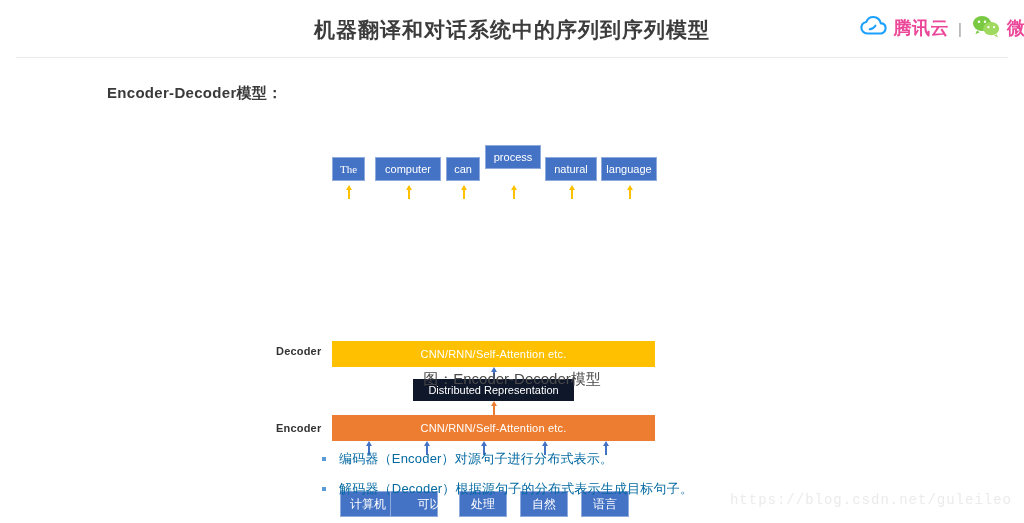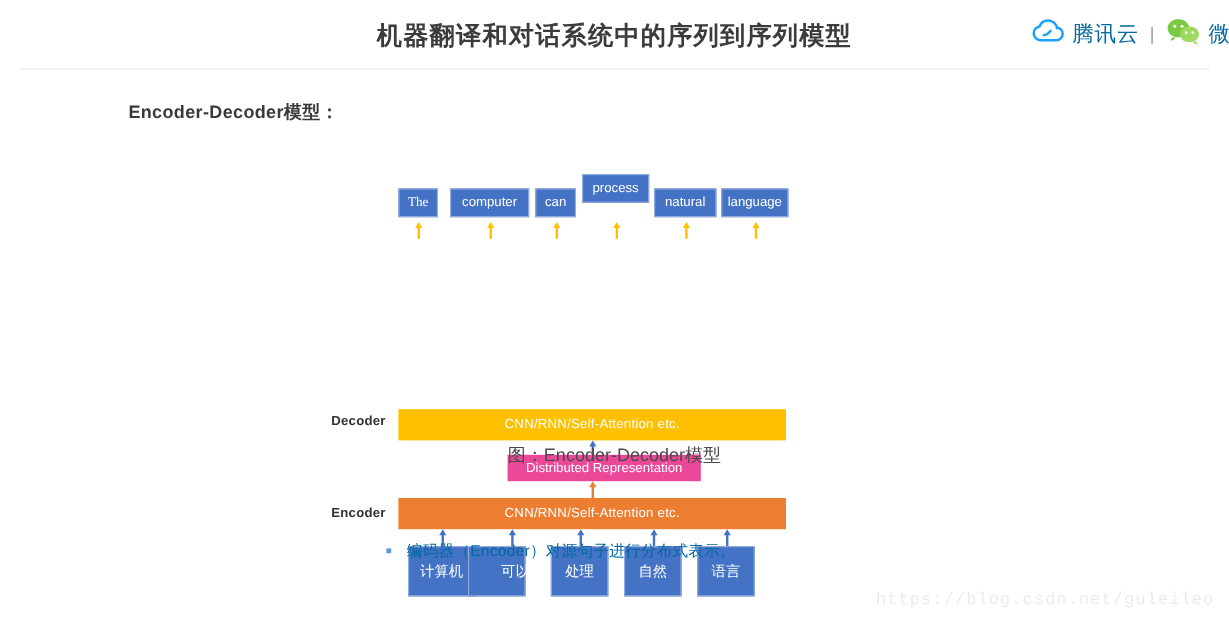--- a/index.html
+++ b/index.html
@@ -55,22 +55,22 @@
     display: flex;
     align-items: center;
     height: 30px;
   }
   .brand-item {
     display: flex;
     align-items: center;
   }
   .brand-text {
     font-size: 18px;
-    font-weight: normal;
-    color: #0369a1;
+    font-weight: bold;
+    color: #ec4899;
     margin-left: 6px;
     letter-spacing: 0.5px;
   }
   .brand-sep {
     color: #9a9a9a;
     font-size: 15px;
     margin: 0 9px 0 9px;
   }
   .icon-cloud, .icon-wechat {
     display: block;
@@ -115,21 +115,22 @@
     box-sizing: border-box;
     color: #ffffff;
     font-size: 11px;
     display: flex;
     align-items: center;
     justify-content: center;
     white-space: nowrap;
   }
   .token.cn {
     font-size: 12px;
-    height: 42px;
+    height: 26px;
+    margin-top: 36px;
   }
 
   
   .bar {
     position: absolute;
     left: 70px;
     width: 323px;
     height: 26px;
     display: flex;
     align-items: center;
@@ -140,27 +141,26 @@
   }
   .bar.decoder { top: 196px; background: #ffc000; }
   .bar.encoder { top: 270px; background: #ed7d31; }
 
   .repbox {
     position: absolute;
     left: 151px;
     top: 234px;
     width: 161px;
     height: 22px;
-    background: #ec4899;
+    background: #0f172a;
     display: flex;
     align-items: center;
     justify-content: center;
     color: #ffffff;
     font-size: 11px;
-    margin-left: 10px;
   }
 
   
   .arrow {
     position: absolute;
     width: 2px;
   }
   .arrow .shaft {
     position: absolute;
     left: 0;
@@ -359,15 +359,19 @@
 
 </div>
 
 <div class="figure-caption">图：Encoder-Decoder模型</div>
 
 <div class="bullet-list">
   <div class="bullet-row">
     <span class="bullet-marker"></span>
     <span class="bullet-text">编码器（Encoder）对源句子进行分布式表示。</span>
   </div>
+  <div class="bullet-row">
+    <span class="bullet-marker"></span>
+    <span class="bullet-text">解码器（Decoder）根据源句子的分布式表示生成目标句子。</span>
+  </div>
 </div>
 
 <div class="watermark">https://blog.csdn.net/guleileo</div>
 
 </body></html>

